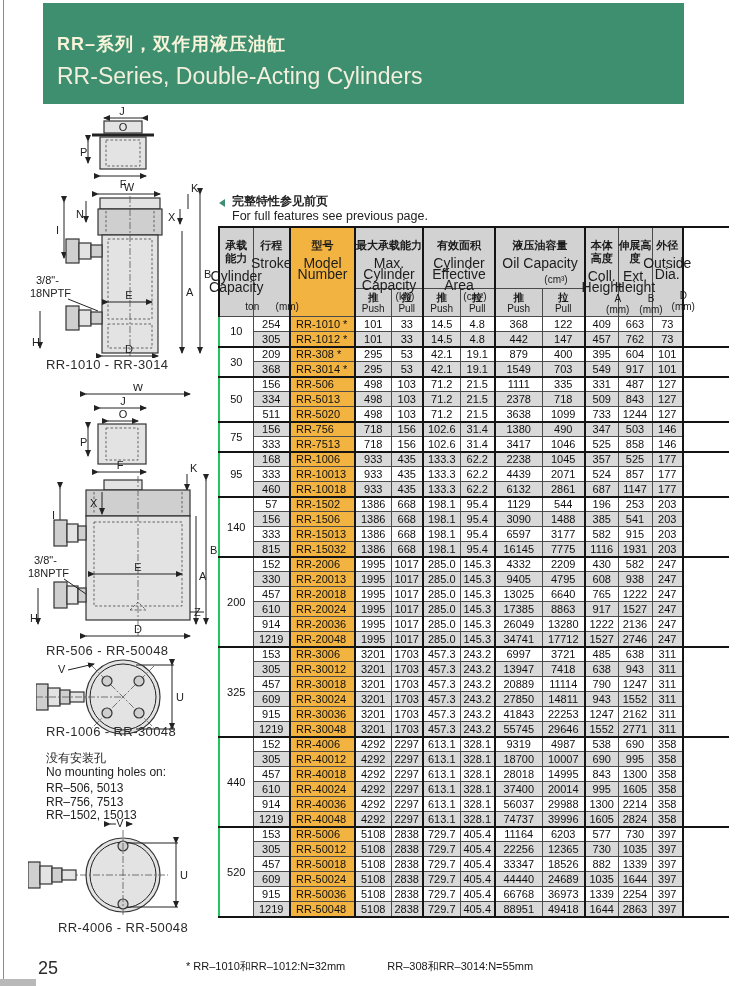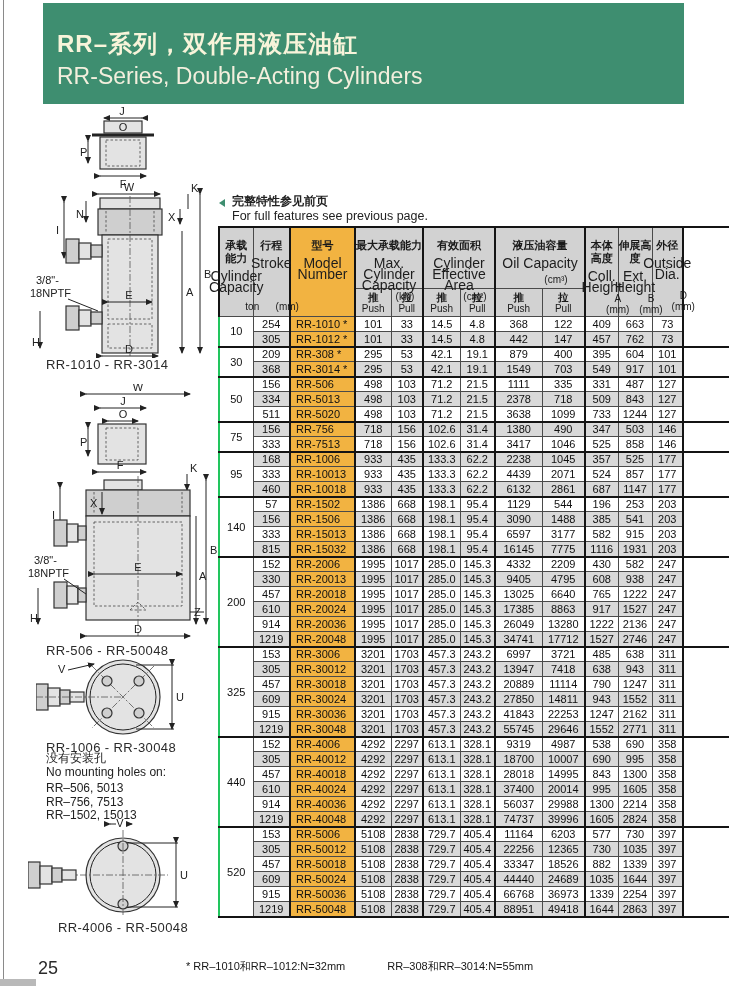--- a/index.html
+++ b/index.html
@@ -6,35 +6,35 @@
   html,body { width:740px; height:986px; }
   body {
     position:relative; width:740px; height:986px; background:#ffffff;
     font-family:"Liberation Sans", sans-serif; color:#1a1a1a; overflow:hidden;
   }
   .scan-edge-left { position:absolute; left:3px; top:0; width:1px; height:986px; background:#8a8a8a; }
   .scan-corner { position:absolute; left:0; top:979px; width:36px; height:7px; background:#b9b9b9; }
 
   
   .banner { position:absolute; left:43px; top:3px; width:641px; height:101px; background:#3e8e70; padding:26px 0 0 14px; }
-  .banner .zh { font-size:24px; font-weight:bold; color:#f8f4da; letter-spacing:1px; line-height:30px; }
+  .banner .zh { font-size:18px; font-weight:bold; color:#f8f4da; letter-spacing:1px; line-height:30px; }
   .banner .en { font-size:23px; color:#f3efdd; line-height:30px; margin-top:2px; }
 
   
   .note { position:absolute; left:219px; top:194px; }
   .note .arrow { position:absolute; left:0; top:5px; width:0; height:0;
     border-top:4px solid transparent; border-bottom:4px solid transparent; border-right:6px solid #3e8e70; }
   .note .zh { margin-left:13px; font-size:12px; font-weight:bold; color:#222; line-height:14px; }
   .note .en { margin-left:13px; font-size:12.5px; color:#222; line-height:16px; }
 
   
   .dcap { position:absolute; font-size:13px; color:#2b2b2b; letter-spacing:0.4px; }
   #cap1 { left:46px; top:357px; }
   #cap2 { left:46px; top:643px; }
-  #cap3 { left:46px; top:740px; }
+  #cap3 { left:46px; top:724px; }
   #cap4 { left:58px; top:920px; }
   .noholes { position:absolute; left:46px; top:752px; font-size:12px; color:#222; }
   .noholes .l { line-height:13.5px; }
   .noholes .models { margin-top:3px; }
   svg text { font-family:"Liberation Sans", sans-serif; font-size:11px; fill:#222; }
   svg .dim { stroke:#222; stroke-width:1; fill:none; }
   svg .out { stroke:#333; stroke-width:1.2; fill:#e3e3e3; }
   svg .dk  { stroke:#333; stroke-width:1.2; fill:#cfcfcf; }
   svg .dash{ stroke:#444; stroke-width:0.8; fill:none; stroke-dasharray:2.5,2; }
   svg .cl  { stroke:#555; stroke-width:0.8; fill:none; stroke-dasharray:7,2,2,2; }

